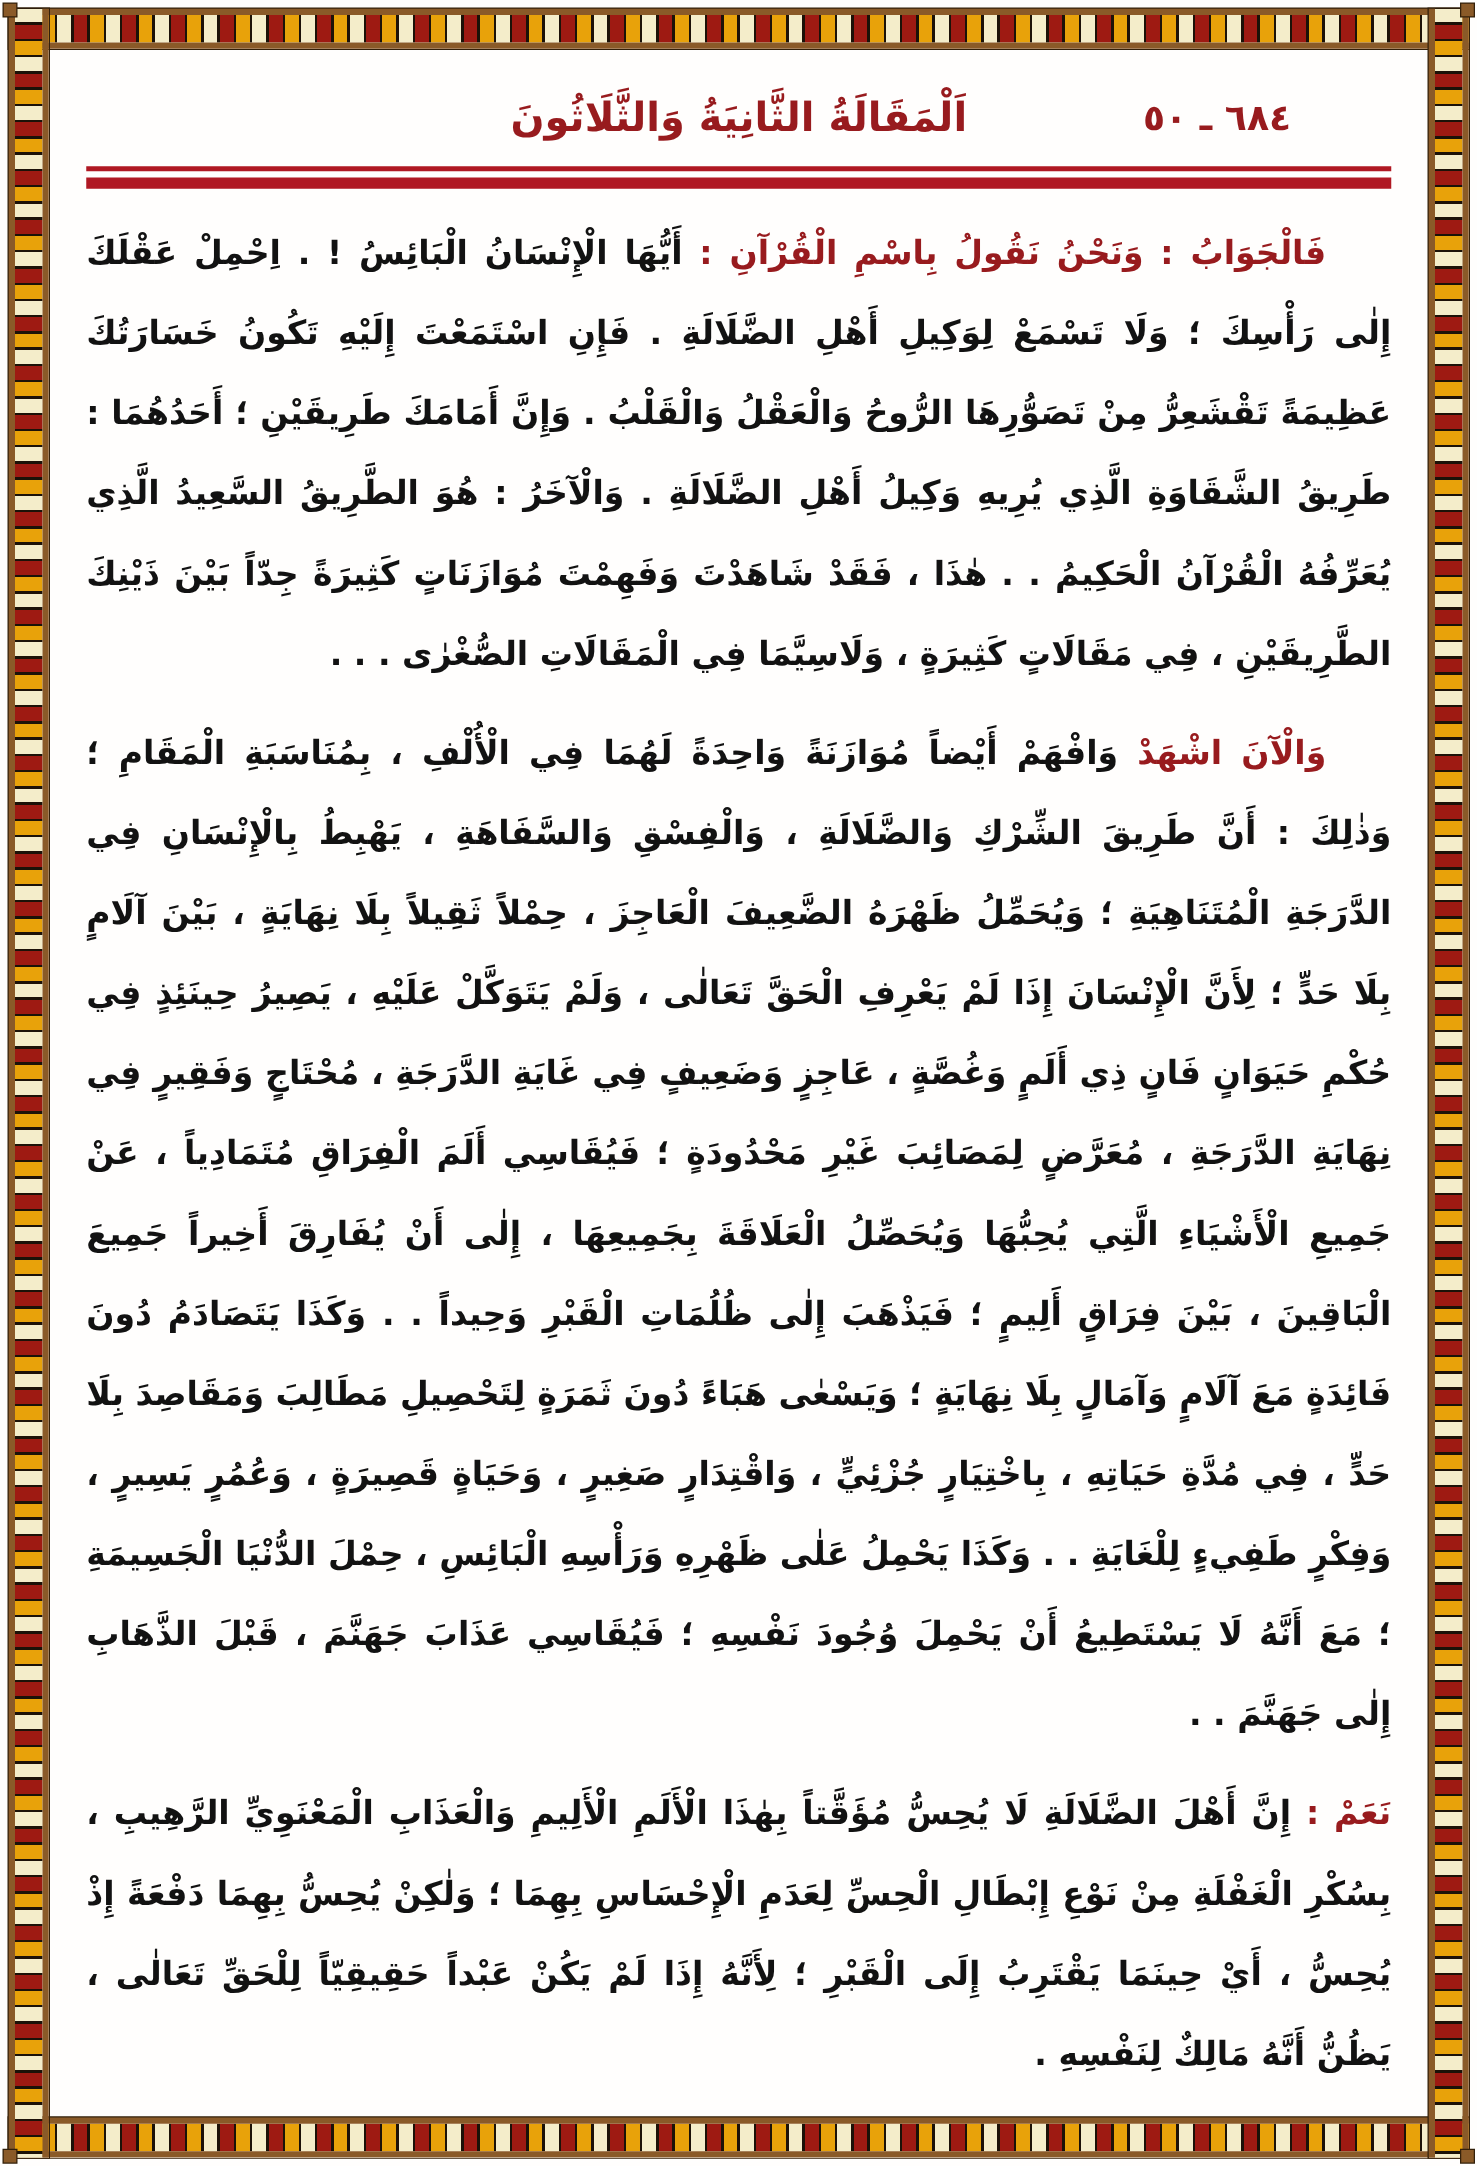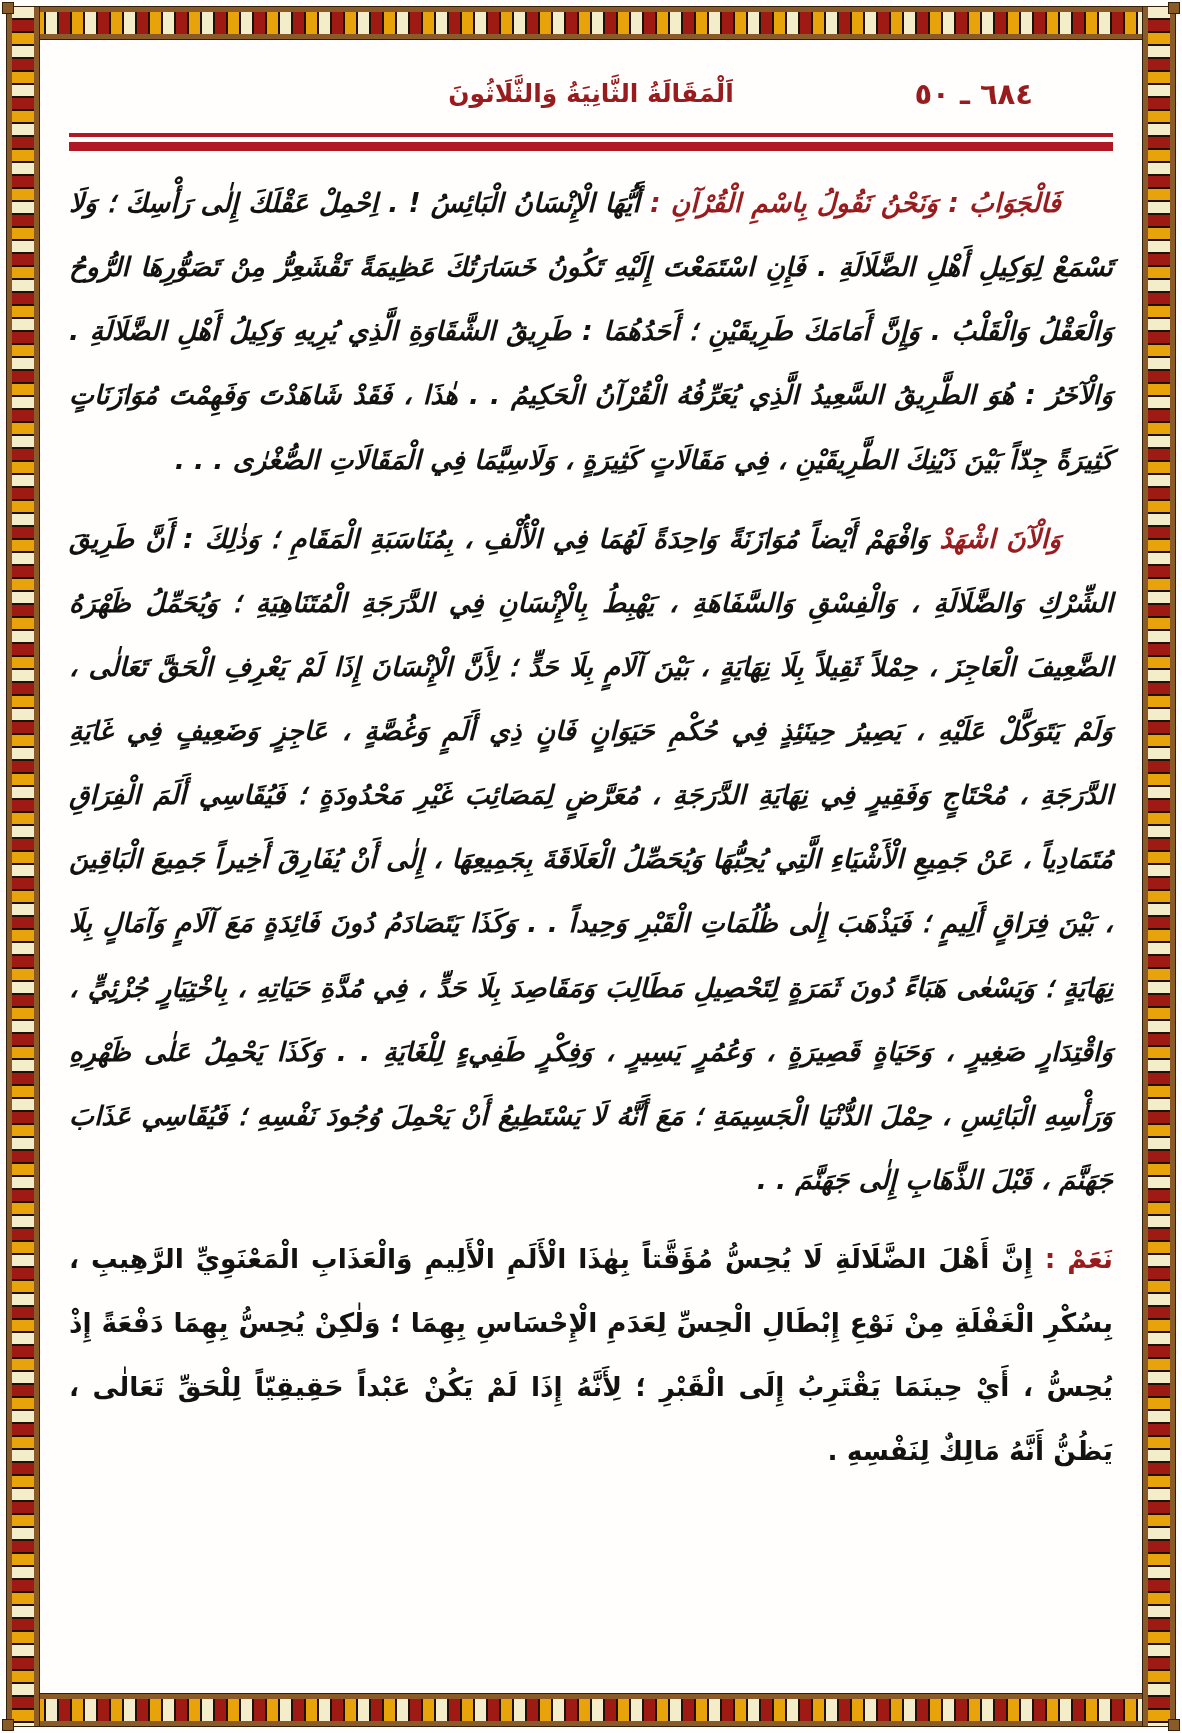--- a/index.html
+++ b/index.html
@@ -37,40 +37,40 @@
   
   .content{
     position:absolute;
     top:39px;bottom:39px;left:39px;right:39px;
     padding:18px 30px 0 30px;
     direction:rtl;
   }
   .header{position:relative;height:74px;}
   .title{
     margin:0;text-align:center;
-    font-size:25px;font-weight:bold;color:#981b1e;
+    font-size:32px;font-weight:bold;color:#981b1e;
     line-height:74px;
   }
   .page-num{
     position:absolute;left:auto;right:80px;top:0;
     font-size:29px;font-weight:bold;color:#981b1e;
     line-height:74px;
   }
   .rule{margin:2px 0 20px 0;}
   .rule-thin{display:block;height:4px;background:#b01823;margin-bottom:5px;}
   .rule-thick{display:block;height:9px;background:#b01823;}
 
   .bodytext{
     color:#121212;
     font-size:26.5px;font-weight:bold;
     line-height:2.42;
     text-align:justify;text-justify:inter-word;
   }
   .para{margin:0 0 15px 0;}
-  .para.indent{text-indent:52px;font-style:italic;}
+  .para.indent{text-indent:52px;}
   .lead{color:#981b1e;}
 </style>
 </head>
 <body>
 
 <div class="page">
 
   <div class="strip h top"></div>
   <div class="strip h bottom"></div>
   <div class="strip v left"></div>

